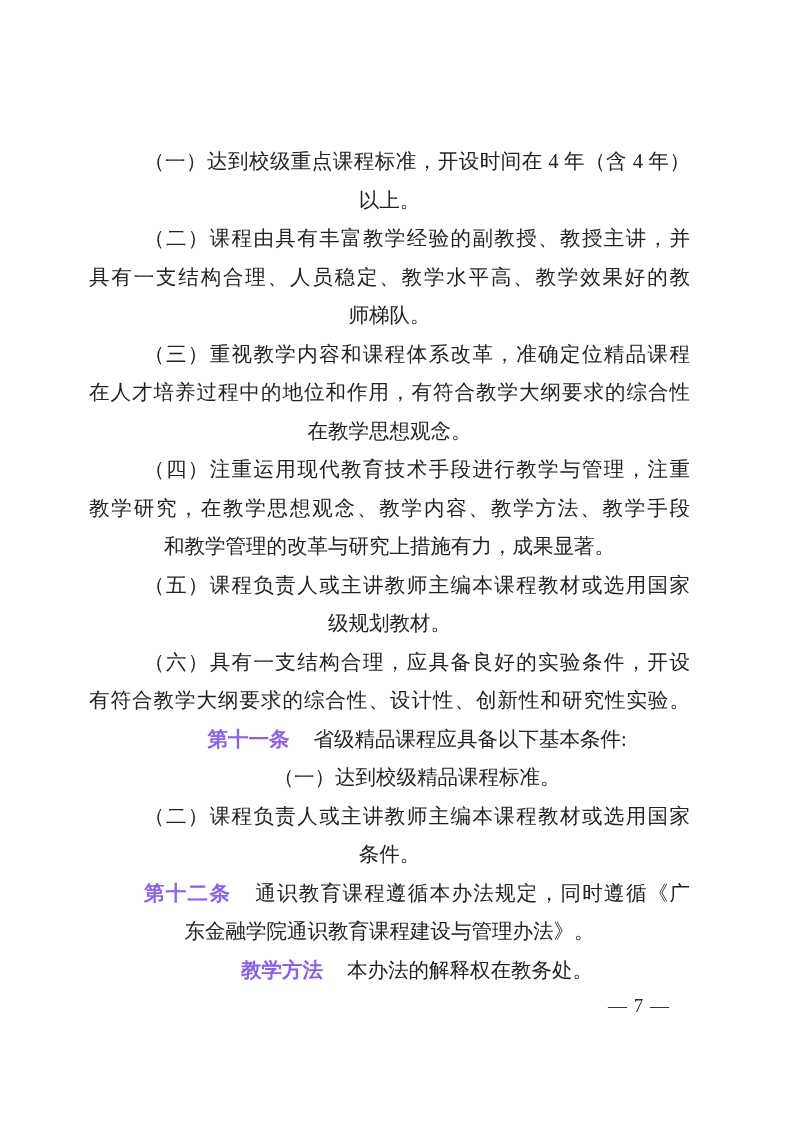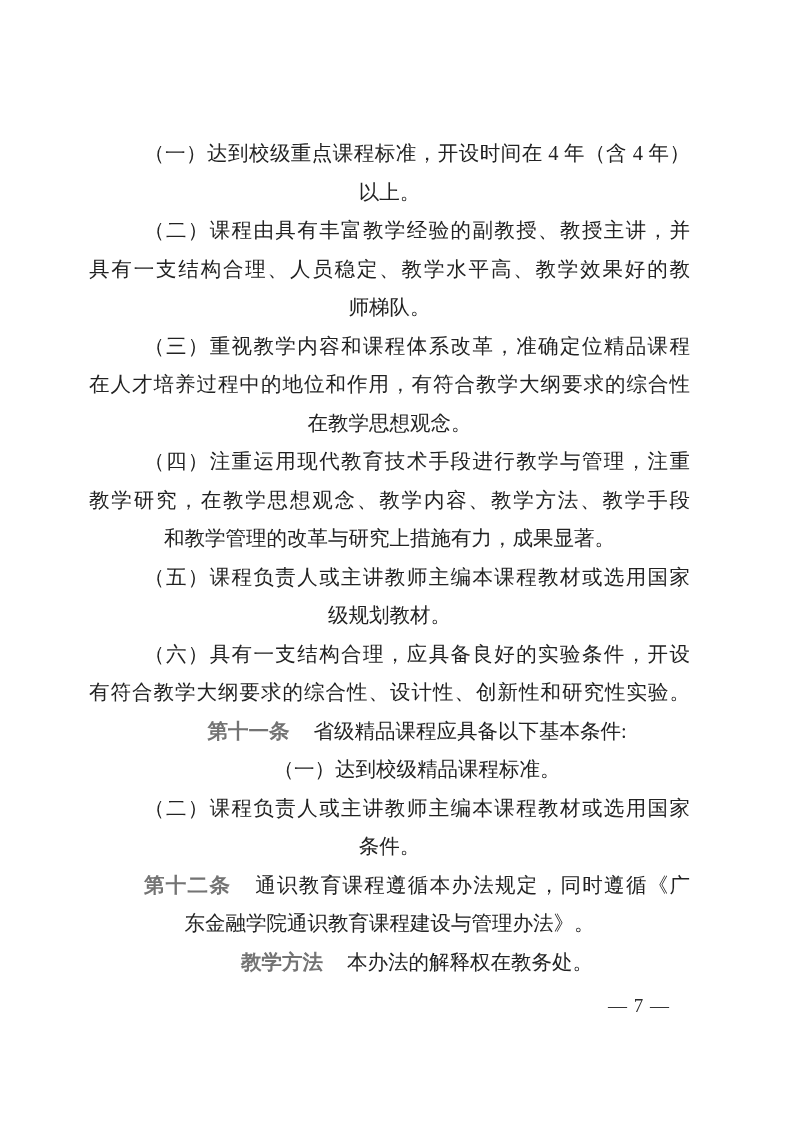--- a/index.html
+++ b/index.html
@@ -16,42 +16,42 @@
     overflow: hidden;
   }
   .page {
     position: absolute;
     inset: 0;
     background: #ffffff;
   }
   .content {
     position: absolute;
     left: 89px;
-    top: 134px;
+    top: 142px;
     width: 601px;
   }
   .line {
     font-size: 20.5px;
     line-height: 38.5px;
     height: 38.5px;
     overflow: hidden;
     text-align: center;
     white-space: normal;
   }
   .line.just {
     text-align: justify;
     text-align-last: justify;
   }
   .line.indent {
     padding-left: 55px;
   }
   .lead {
     font-weight: 700;
     font-family: "Liberation Sans", "DejaVu Sans", sans-serif;
-    color: #737373;
+    color: #8b5cf6;
   }
   .lead:not(:empty) {
     margin-right: 24px;
   }
   .page-number {
     position: absolute;
     top: 995px;
     right: 123px;
     font-size: 19px;
     line-height: 22px;

